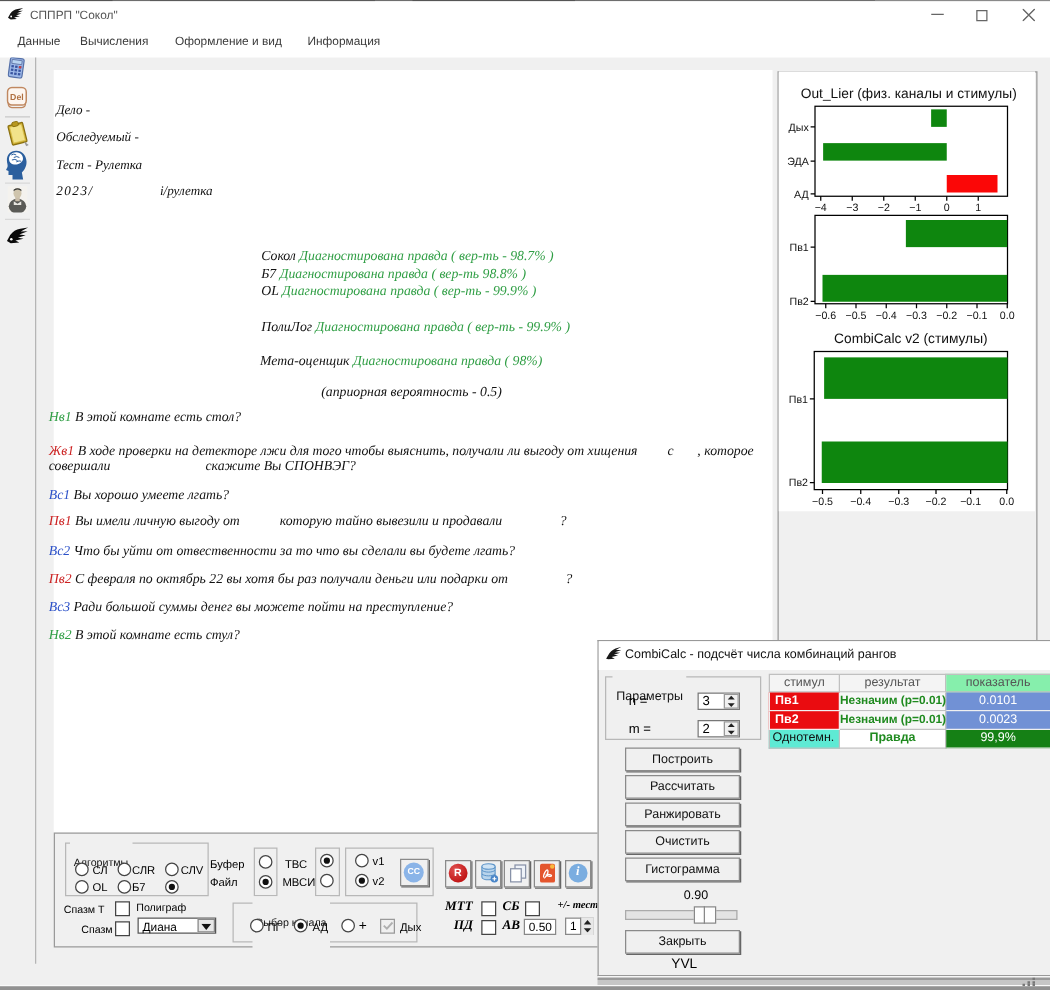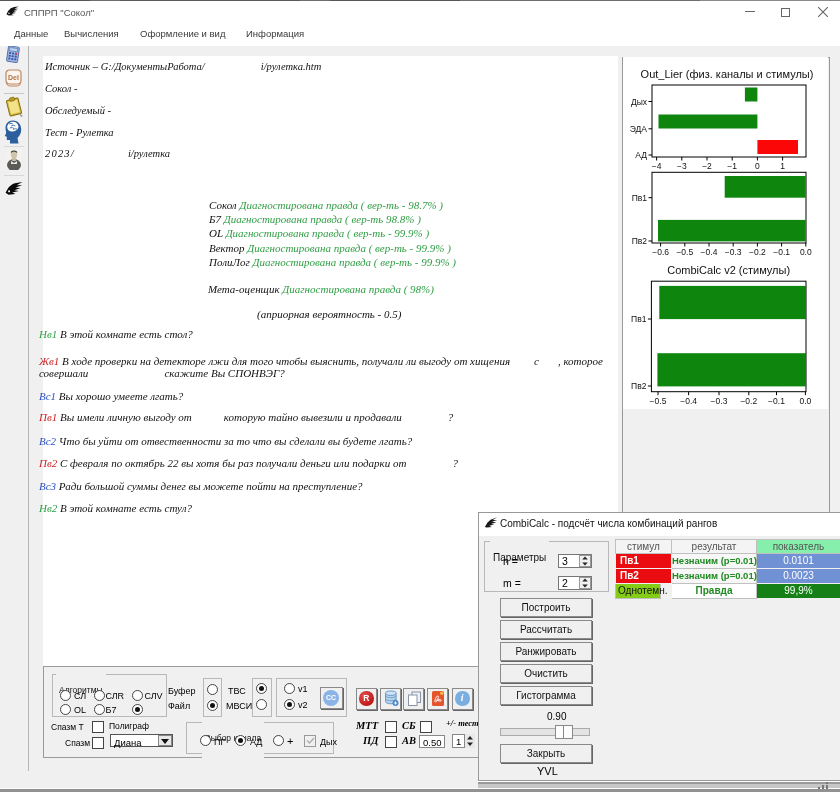--- a/index.html
+++ b/index.html
@@ -98,30 +98,28 @@
 <div class="abs" style="left:4px;top:175px;width:20px;height:1px;background:#d8d8d8;"></div>
 
 <svg class="abs" style="left:5px;top:180px;" width="18" height="18" viewBox="0 0 16 13">
 <path d="M0.5 9.8 L2.8 5.6 Q5.5 1.8 10 1.1 L15.5 0.3 L10.3 3.1 L15.2 3 L9.3 5.3 L13.8 5.7 L8.3 7.5 L12.3 8.3 L6.5 9.5 L9.3 11 L3.2 11.5 Z" fill="#0a0a0a"></path>
 <circle cx="3.6" cy="8.6" r="0.9" fill="#fff"></circle>
 </svg>
 </div>
 
 <div class="abs" style="left:43px;top:56px;width:575px;height:610px;background:#fff;"></div>
 <div id="doc" class="ser" style="position:absolute;left:0;top:0;width:840px;height:792px;font-size:11px;color:#111;white-space:nowrap;">
-<div class="abs" style="left:45px;top:61px;font-size:10.5px;">Источник – G:/ДокументыРабота/<span style="display:inline-block;width:56px;"></span>і/рулетка.htm</div>
-<div class="abs" style="left:45px;top:83px;font-size:10.5px;">Сокол -</div>
+<div class="abs" style="left:45px;top:83px;font-size:10.5px;">Дело -</div>
 <div class="abs" style="left:45px;top:105px;font-size:10.5px;">Обследуемый -</div>
 <div class="abs" style="left:45px;top:126.5px;font-size:10.5px;">Тест - Рулетка</div>
 <div class="abs" style="left:45px;top:148px;font-size:10.5px;"><span style="letter-spacing:1.2px;">2023/</span><span style="display:inline-block;width:53px;"></span>і/рулетка</div>
 
 <div class="abs" style="left:209px;top:199px;">Сокол <span style="color:#2f9e44;">Диагностирована правда ( вер-ть - 98.7% )</span></div>
 <div class="abs" style="left:209px;top:213px;">Б7 <span style="color:#2f9e44;">Диагностирована правда ( вер-ть 98.8% )</span></div>
 <div class="abs" style="left:209px;top:227px;">OL <span style="color:#2f9e44;">Диагностирована правда ( вер-ть - 99.9% )</span></div>
-<div class="abs" style="left:209px;top:241.5px;">Вектор <span style="color:#2f9e44;">Диагностирована правда ( вер-ть - 99.9% )</span></div>
 <div class="abs" style="left:209px;top:255.5px;">ПолиЛог <span style="color:#2f9e44;">Диагностирована правда ( вер-ть - 99.9% )</span></div>
 <div class="abs" style="left:208px;top:283px;">Мета-оценщик <span style="color:#2f9e44;">Диагностирована правда ( 98%)</span></div>
 <div class="abs" style="left:257px;top:308px;">(априорная вероятность - 0.5)</div>
 
 <div class="abs" style="left:39px;top:328px;"><span style="color:#2f9e44;">Нв1</span> В этой комнате есть стол?</div>
 <div class="abs" style="left:39px;top:354.5px;"><span style="color:#c22">Жв1</span> В ходе проверки на детекторе лжи для того чтобы выяснить, получали ли выгоду от хищения<span style="display:inline-block;width:24px;"></span>с<span style="display:inline-block;width:19px;"></span>, которое</div>
 <div class="abs" style="left:39px;top:367px;">совершали<span style="display:inline-block;width:76px;"></span>скажите Вы СПОНВЭГ?</div>
 <div class="abs" style="left:39px;top:389.5px;"><span style="color:#2b50c8">Вс1</span> Вы хорошо умеете лгать?</div>
 <div class="abs" style="left:39px;top:410.5px;"><span style="color:#c22">Пв1</span> Вы имели личную выгоду от<span style="display:inline-block;width:32px;"></span>которую тайно вывезили и продавали<span style="display:inline-block;width:46px;"></span>?</div>
 <div class="abs" style="left:39px;top:435px;"><span style="color:#2b50c8">Вс2</span> Что бы уйти от отвественности за то что вы сделали вы будете лгать?</div>
@@ -362,21 +360,21 @@
 <div class="abs" style="left:615px;top:539px;font-size:10px;">
 <div class="abs" style="left:0;top:0;width:57px;height:15px;background:#f4f4f4;border:1px solid #c0c0c0;color:#555;text-align:center;line-height:14px;">стимул</div>
 <div class="abs" style="left:57px;top:0;width:85px;height:15px;background:#f4f4f4;border:1px solid #c0c0c0;border-left:none;color:#555;text-align:center;line-height:14px;">результат</div>
 <div class="abs" style="left:142px;top:0;width:84px;height:15px;background:#86efac;border:1px solid #c0c0c0;border-left:none;color:#555;text-align:center;line-height:14px;">показатель</div>
 <div class="abs" style="left:0;top:15px;width:57px;height:15px;background:#ea0c10;border:1px solid #f0f0f0;border-top:none;color:#fff;font-weight:bold;line-height:14px;padding-left:4px;">Пв1</div>
 <div class="abs" style="left:57px;top:15px;width:85px;height:15px;background:#fff;border:1px solid #c0c0c0;border-top:none;border-left:none;color:#1f8a1f;font-weight:bold;text-align:center;line-height:14px;font-size:9.5px;white-space:nowrap;background:#f7f7f7 !important;">Незначим (p=0.01)</div>
 <div class="abs" style="left:142px;top:15px;width:84px;height:15px;background:#7191d5;border:1px solid #f0f0f0;border-top:none;border-left:none;color:#fff;text-align:center;line-height:14px;">0.0101</div>
 <div class="abs" style="left:0;top:30px;width:57px;height:15px;background:#ea0c10;border:1px solid #f0f0f0;border-top:none;color:#fff;font-weight:bold;line-height:14px;padding-left:4px;">Пв2</div>
 <div class="abs" style="left:57px;top:30px;width:85px;height:15px;background:#fff;border:1px solid #c0c0c0;border-top:none;border-left:none;color:#1f8a1f;font-weight:bold;text-align:center;line-height:14px;font-size:9.5px;white-space:nowrap;background:#f7f7f7 !important;">Незначим (p=0.01)</div>
 <div class="abs" style="left:142px;top:30px;width:84px;height:15px;background:#7191d5;border:1px solid #f0f0f0;border-top:none;border-left:none;color:#fff;text-align:center;line-height:14px;">0.0023</div>
-<div class="abs" style="left:0;top:45px;width:46px;height:15px;background:#84cc16;border:1px solid #c0c0c0;border-top:none;color:#111;line-height:14px;padding-left:2px;">Однотемн.</div>
+<div class="abs" style="left:0;top:45px;width:57px;height:15px;background:#5eead4;border:1px solid #c0c0c0;border-top:none;color:#111;line-height:14px;padding-left:2px;">Однотемн.</div>
 <div class="abs" style="left:57px;top:45px;width:85px;height:15px;background:#fff;border:1px solid #c0c0c0;border-top:none;border-left:none;color:#1f8a1f;font-weight:bold;text-align:center;line-height:14px;">Правда</div>
 <div class="abs" style="left:142px;top:45px;width:84px;height:15px;background:#158015;border:1px solid #f0f0f0;border-top:none;border-left:none;color:#fff;text-align:center;line-height:14px;">99,9%</div>
 </div>
 </div>
 
 <div class="abs" style="left:478px;top:780.5px;width:362px;height:1.3px;background:#ffffff;"></div>
 <div class="abs" style="left:478px;top:781.8px;width:362px;height:2.2px;background:#9a9a9a;"></div>
 <div class="abs" style="left:478px;top:784px;width:362px;height:3.5px;background:#c6c6c6;"></div>
 <div class="abs" style="left:0;top:787.5px;width:840px;height:1.5px;background:#fafafa;"></div>
 <div class="abs" style="left:0;top:789px;width:840px;height:3px;background:#919191;"></div>

